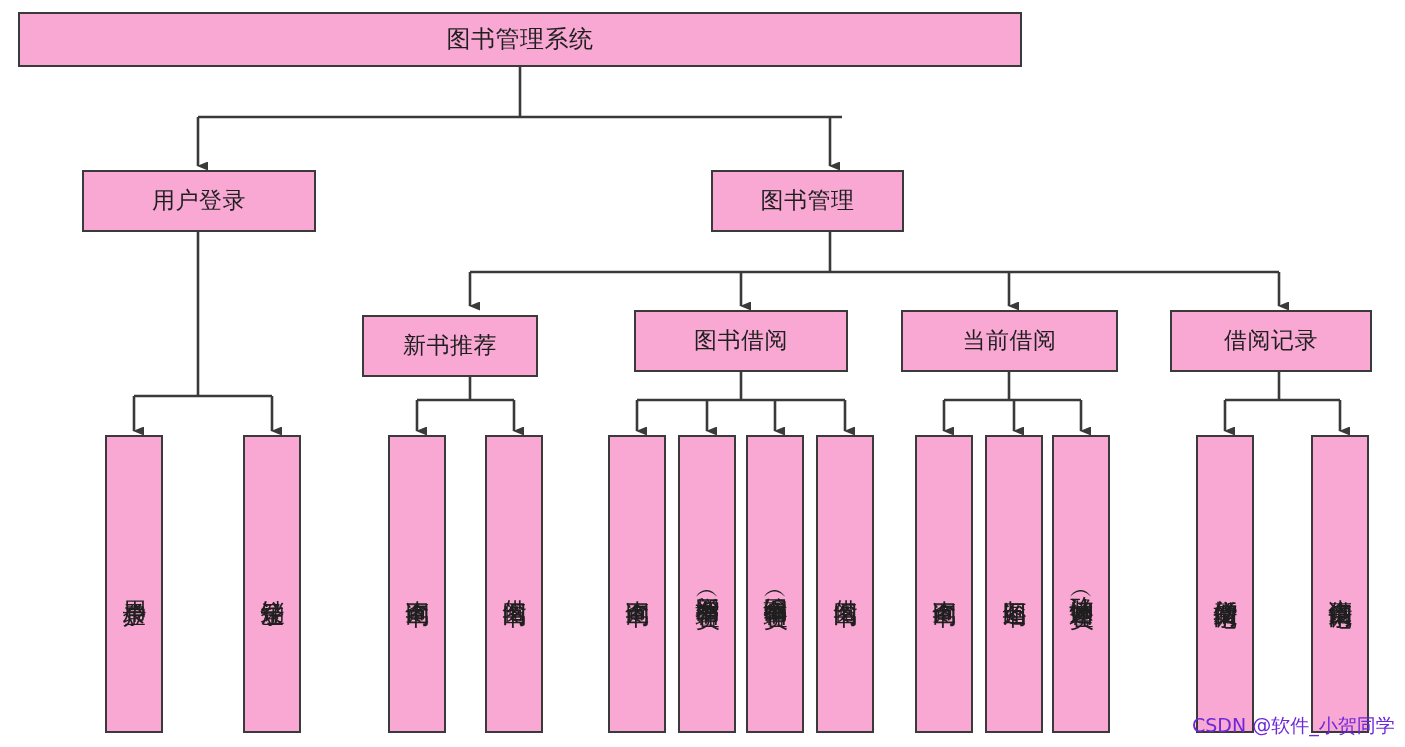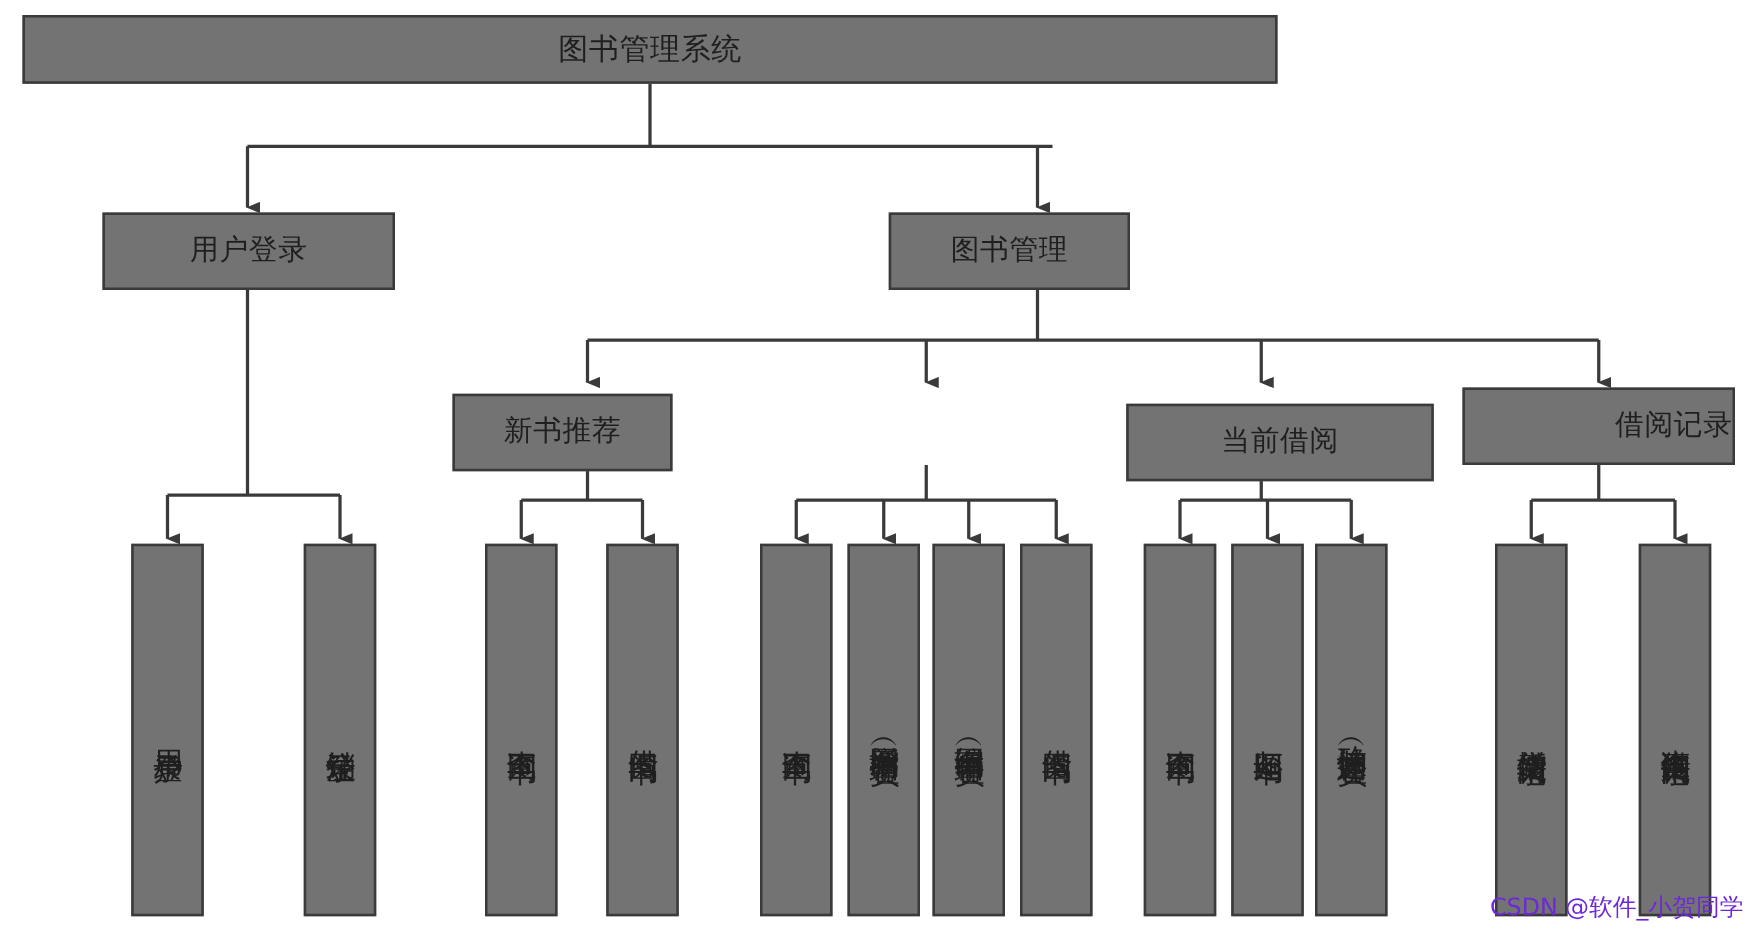--- a/index.html
+++ b/index.html
@@ -24,21 +24,21 @@
     position: absolute;
     left: 0;
     top: 0;
     width: 1405px;
     height: 747px;
     pointer-events: none;
   }
   .node {
     position: absolute;
     box-sizing: border-box;
-    background: #737373;
+    background: #f9a8d4;
     border: 2px solid #3a3a3a;
     display: flex;
     align-items: center;
     justify-content: center;
     z-index: 2;
   }
   .node .label {
     font-size: 23px;
     line-height: 1.18;
     letter-spacing: 0.5px;
@@ -140,26 +140,29 @@
   </div>
 
   <div class="node" style="left:711px; top:170px; width:193px; height:62px;">
     <span class="label">图书管理</span>
   </div>
 
   <div class="node" style="left:362px; top:315px; width:176px; height:62px;">
     <span class="label">新书推荐</span>
   </div>
 
-
-  <div class="node" style="left:901px; top:323px; width:246px; height:62px;">
+  <div class="node" style="left:634px; top:310px; width:214px; height:62px;">
+    <span class="label">图书借阅</span>
+  </div>
+
+  <div class="node" style="left:901px; top:310px; width:217px; height:62px;">
     <span class="label">当前借阅</span>
   </div>
 
-  <div class="node" style="left:1170px; top:310px; width:218px; height:62px;justify-content:flex-end;">
+  <div class="node" style="left:1170px; top:310px; width:202px; height:62px;">
     <span class="label">借阅记录</span>
   </div>
 
   <div class="node leaf" style="left:105px; top:435px; width:58px; height:298px;">
     <span class="label">用户登录</span>
   </div>
 
   <div class="node leaf" style="left:243px; top:435px; width:58px; height:298px;">
     <span class="label">注销登录</span>
   </div>

